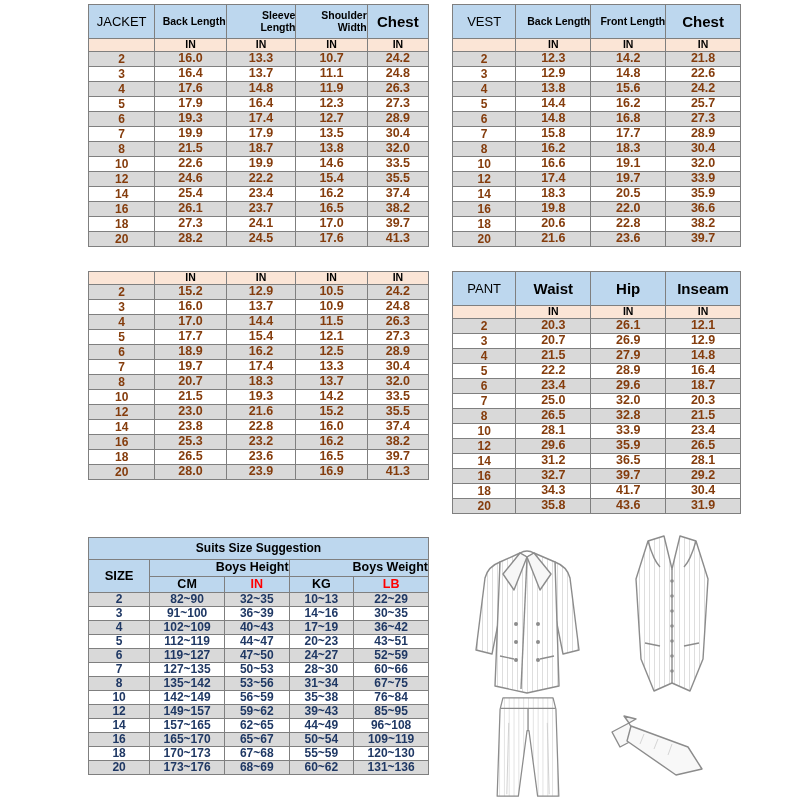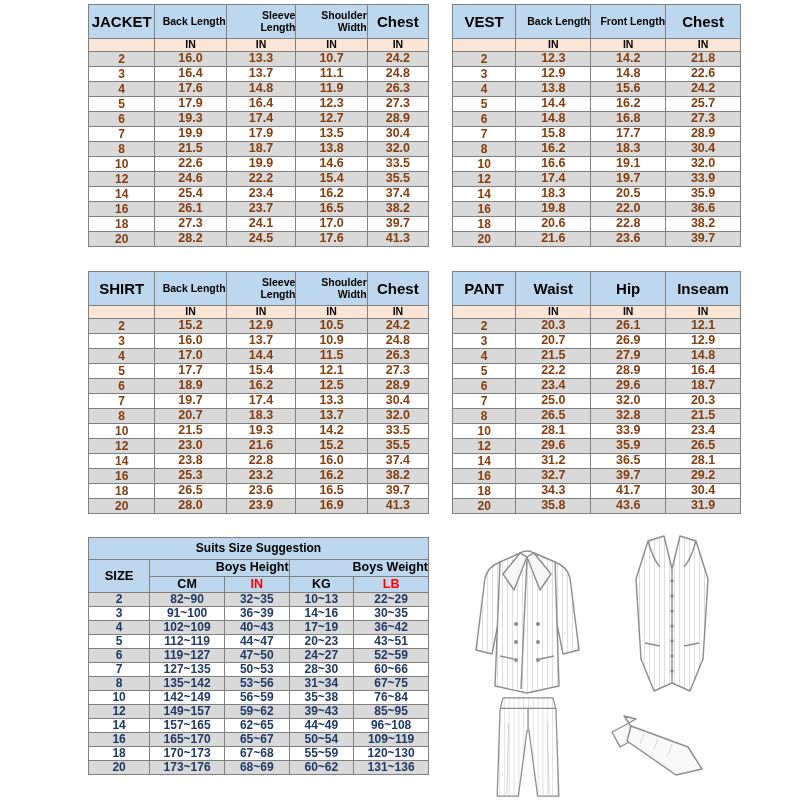--- a/index.html
+++ b/index.html
@@ -10,21 +10,21 @@
   #vest-tbl   { left:452px; top:4px;  width:289px; }
   #shirt-tbl  { left:88px; top:271px; width:341px; }
   #pant-tbl   { left:452px; top:271px;width:289px; }
   #suggestion-tbl { left:88px; top:537px; width:341px; }
 
   table { border-collapse:collapse; table-layout:fixed; width:100%; }
   th, td { border:1px solid #7f7f7f; text-align:center; vertical-align:middle; overflow:hidden; line-height:1.05; padding:0; }
   .size-table { border:1px solid #4d4d4d; }
   .size-table th { background:#BDD7EE; color:#000; }
   .head-row th { height:34px; }
-  .tname { font-size:15px; font-weight:bold; }
+  .tname { font-size:13px; font-weight:normal; }
   .col2  { font-size:10.5px; font-weight:bold;text-align:right; }
   .col1  { font-size:15px; font-weight:bold; }
   .size-table td { height:15px; font-weight:bold; }
   .unit-row td { background:#FBE5D6; font-size:10.5px; font-weight:bold; color:#000; height:13px; }
   tr.even td { background:#D9D9D9; }
   tr.odd  td { background:#FFFFFF; }
   td.size { font-size:12px;   color:#843C0C; }
   td.val  { font-size:12.5px; color:#843C0C; }
 
   .t5 col:nth-child(1){width:19.5%} .t5 col:nth-child(2){width:21%}
@@ -279,27 +279,20 @@
   <div id="shirt-tbl" class="tbl">
       <table class="size-table t5">
         <colgroup>
           <col>
           <col>
           <col>
           <col>
           <col>
         </colgroup>
         <tbody>
-          <tr class="head-row">
-            <th class="tname">SHIRT</th>
-            <th class="col2">Back Length</th>
-            <th class="col2">Sleeve Length</th>
-            <th class="col2">Shoulder Width</th>
-            <th class="col1">Chest</th>
-          </tr>
           <tr class="unit-row">
             <td class="unit"></td>
             <td class="unit">IN</td>
             <td class="unit">IN</td>
             <td class="unit">IN</td>
             <td class="unit">IN</td>
           </tr>
           <tr class="even">
             <td class="size">2</td>
             <td class="val">15.2</td>

